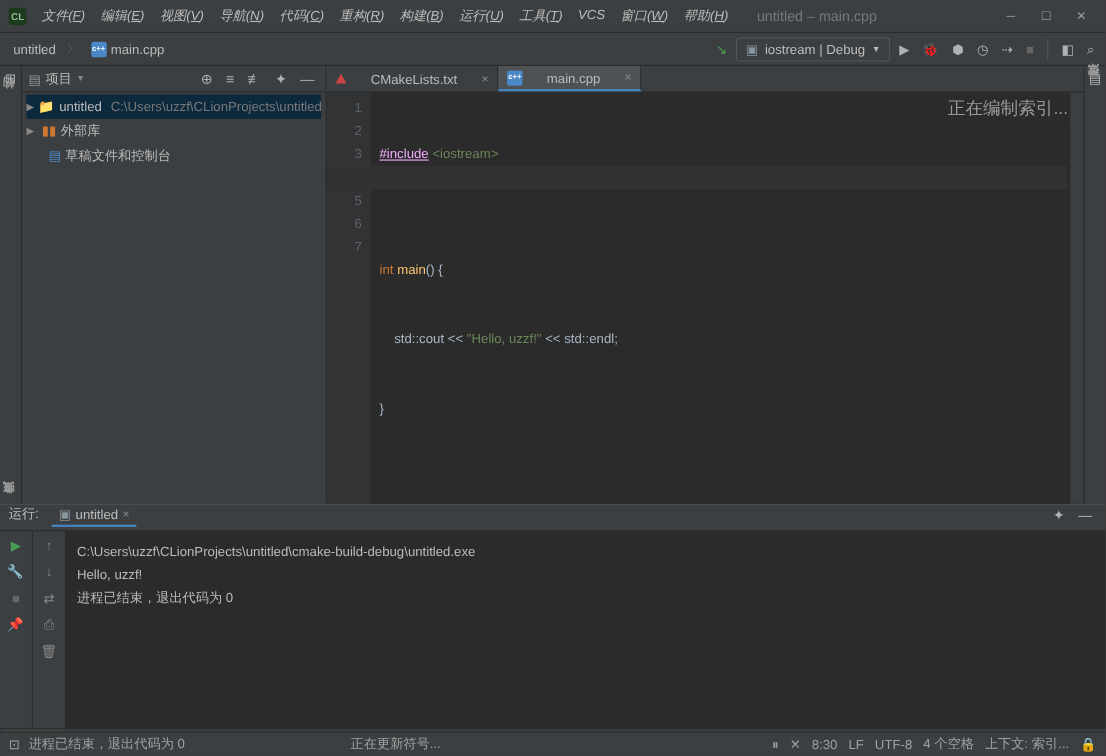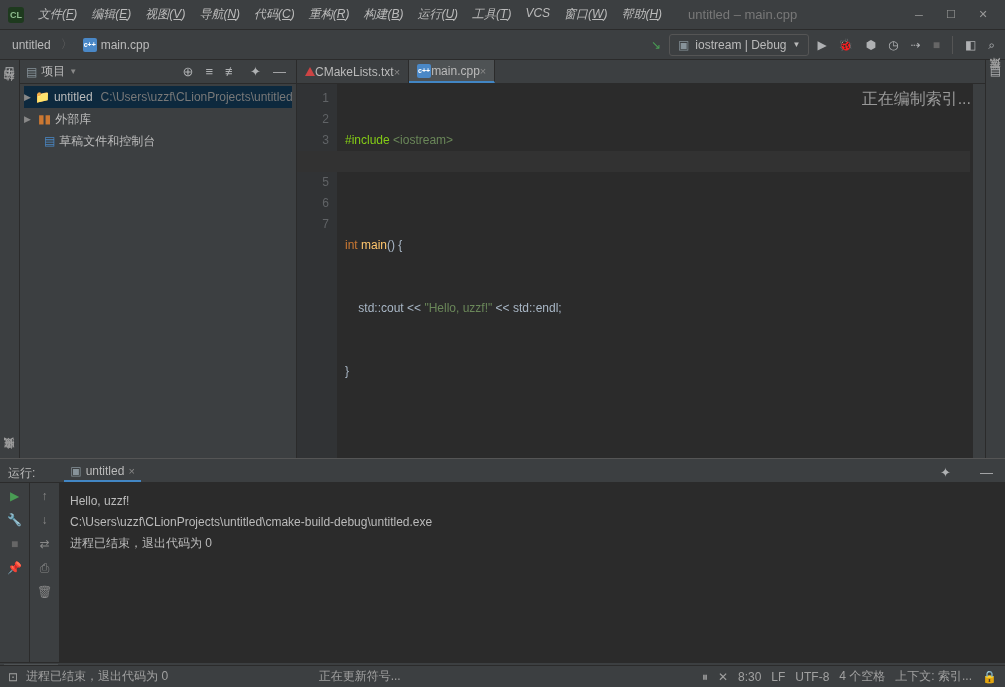--- a/index.html
+++ b/index.html
@@ -31,37 +31,37 @@
 .tree { padding:2px 4px; }
 .tree-row { display:flex; align-items:center; height:22px; gap:4px; cursor:pointer; }
 .tree-row.selected { background:#0d293e; }
 .tree-arrow { width:10px; font-size:9px; color:#888; }
 .tree-label { color:#bbbbbb; }
 .tree-path { color:#787878; }
 .tree-indent { width:16px; }
 .editor-area { flex:1; display:flex; flex-direction:column; background:#2b2b2b; position:relative; }
 .right-gutter { width:20px; background:#3c3f41; border-left:1px solid #2b2b2b; display:flex; flex-direction:column; align-items:center; padding-top:4px; }
 .tabs { height:24px; background:#3c3f41; display:flex; border-bottom:1px solid #2b2b2b; }
-.tab { padding:4px 8px; display:flex; align-items:center; gap:0; border-right:1px solid #2b2b2b; cursor:pointer; color:#bbbbbb; }
+.tab { padding:4px 8px; display:flex; align-items:center; gap:22px; border-right:1px solid #2b2b2b; cursor:pointer; color:#bbbbbb; }
 .tab.active { background:#4e5254; border-bottom:2px solid #4286c4; }
 .tab-close { font-size:11px; color:#888; }
 .code-area { display:flex; flex:1; font-family:"Consolas","JetBrains Mono",monospace; font-size:13px; overflow:hidden; position:relative; }
 .gutter { width:40px; background:#313335; color:#606366; text-align:right; padding:4px 8px 0 0; line-height:21px; }
 .code { flex:1; padding:4px 8px 0 8px; line-height:21px; color:#a9b7c6; white-space:pre; position:relative; }
 .kw { color:#cc7832; }
 .str { color:#6a8759; }
-.pp { color:#84cc16; }
+.pp { color:#f0abfc;text-decoration:underline; }
 .fn { color:#ffc66d; }
 .num { color:#6897bb; }
 .hint { position:absolute; right:10px; top:3px; color:#999; background:#2b2b2b; font-family:"Segoe UI",sans-serif; font-size:16px; padding:2px 4px; }
 .current-line { position:absolute; left:0; right:15px; height:21px; background:#323232; z-index:0; }
 .code > div { position:relative; z-index:1; }
 .scrollbar-v { position:absolute; right:0; top:0; width:12px; height:100%; background:#3c3f41; }
 .run-panel { height:204px; background:#2b2b2b; border-top:1px solid #555; display:flex; flex-direction:column; }
-.run-header { height:24px; background:#3c3f41; display:flex; align-items:flex-end; padding:0 8px; gap:21px; border-bottom:1px solid #2b2b2b; }
+.run-header { height:24px; background:#3c3f41; display:flex; align-items:flex-start; padding:0 8px; gap:4px; border-bottom:1px solid #2b2b2b; }
 .run-title { color:#bbbbbb; margin-right:8px; }
 .run-tab { padding:2px 6px; border-bottom:2px solid #4286c4; color:#bbbbbb; cursor:pointer; display:flex; align-items:center; gap:4px; }
 .run-body { display:flex; flex:1; }
 .run-side { width:30px; background:#3c3f41; border-right:1px solid #2b2b2b; display:flex; flex-direction:column; align-items:center; padding-top:6px; gap:10px; }
 .run-side2 { width:30px; background:#3c3f41; border-right:1px solid #2b2b2b; display:flex; flex-direction:column; align-items:center; padding-top:6px; gap:10px; }
 .console { flex:1; padding:8px 10px; font-family:"Consolas",monospace; font-size:13px; color:#bbbbbb; line-height:21px; }
 .bottom-tabs { height:25px; background:#3c3f41; border-top:1px solid #2b2b2b; display:flex; align-items:center; padding:0 4px; gap:2px; }
 .btab { padding:3px 8px; display:flex; align-items:center; gap:5px; cursor:pointer; color:#bbbbbb; }
 .btab.active { background:#4e5254; }
 .btab-right { margin-left:auto; display:flex; align-items:center; gap:4px; }
@@ -233,22 +233,22 @@
       <span style="color:#888;">📌</span>
     </div>
     <div class="run-side2">
       <span style="color:#888;">↑</span>
       <span style="color:#888;">↓</span>
       <span style="color:#888;">⇄</span>
       <span style="color:#888;">⎙</span>
       <span style="color:#888;">🗑</span>
     </div>
     <div class="console">
+      <div>C:\Users\uzzf\CLionProjects\untitled\cmake-build-debug\untitled.exe</div>
       <div>Hello, uzzf!</div>
-      <div>C:\Users\uzzf\CLionProjects\untitled\cmake-build-debug\untitled.exe</div>
       <div></div>
       <div>进程已结束，退出代码为 0</div>
     </div>
   </div>
 </div>
 
 <div class="bottom-tabs">
   <div class="btab active">
       <span class="play">▶</span>
       <span>运行</span>

